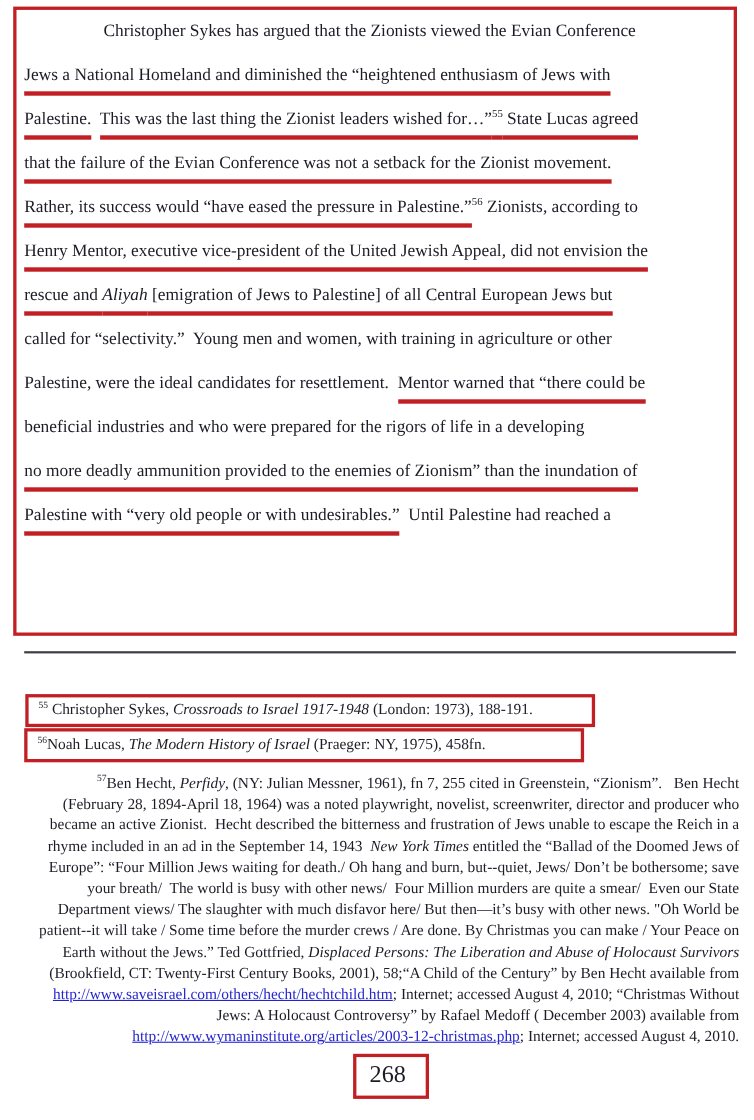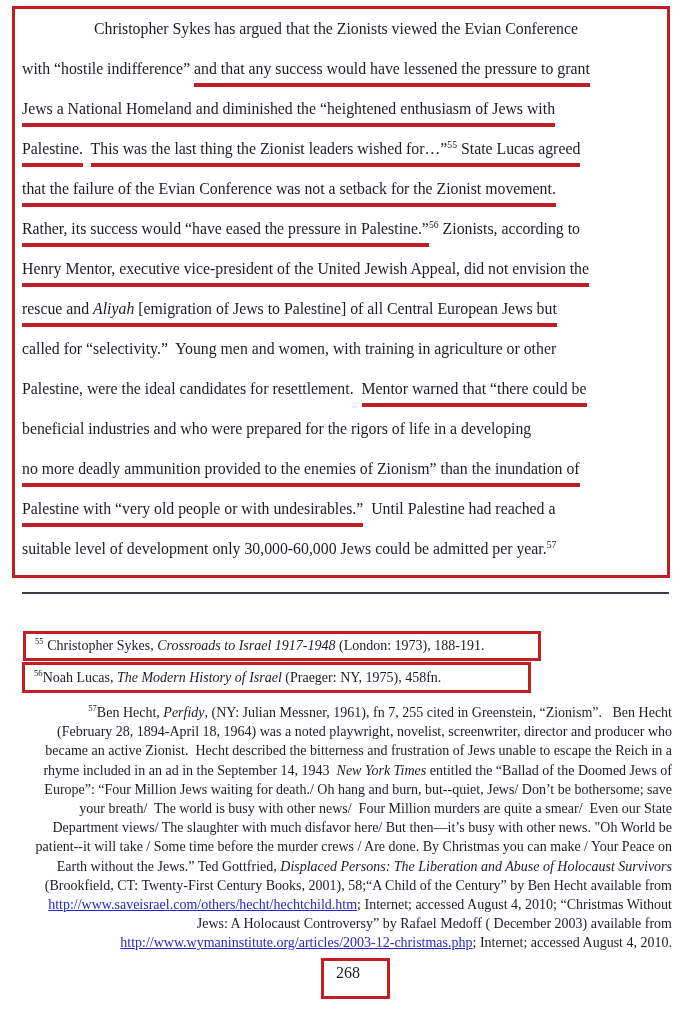--- a/index.html
+++ b/index.html
@@ -39,42 +39,40 @@
   .fn57{
     position:absolute;left:22px;top:703px;width:650px;
     font-size:14px;line-height:19.2px;text-align:right;
     white-space:pre-wrap;text-indent:10px;
   }
   .link{color:#2525cd;text-decoration:underline;cursor:pointer;}
   
   .page-box{
     position:absolute;left:321px;top:958px;width:69px;height:41px;
     box-sizing:border-box;border:3px solid #c11f24;
-    font-size:16px;padding:3px 0 0 12px;
+    font-size:22px;padding:3px 0 0 12px;
   }
 </style>
 </head>
 <body>
 
 <div class="main-box">
   <div id="main-lines">
       <div class="line indent"><span>Christopher Sykes has argued that the Zionists viewed the Evian Conference</span></div>
-      <div class="line"><span>with “hostile indifference” </span><span class="u">and that any success would have lessened the pressure to grant</span></div>
       <div class="line"><span class="u">Jews a National Homeland and diminished the “heightened enthusiasm of Jews with</span></div>
       <div class="line"><span class="u">Palestine.</span><span>  </span><span class="u">This was the last thing the Zionist leaders wished for…”</span><span class="u"><span class="sup">55</span></span><span class="u"> State Lucas agreed</span></div>
       <div class="line"><span class="u">that the failure of the Evian Conference was not a setback for the Zionist movement.</span></div>
       <div class="line"><span class="u">Rather, its success would “have eased the pressure in Palestine.”</span><span><span class="sup">56</span></span><span> Zionists, according to</span></div>
       <div class="line"><span class="u">Henry Mentor, executive vice-president of the United Jewish Appeal, did not envision the</span></div>
       <div class="line"><span class="u">rescue and </span><span class="u"><span class="i">Aliyah</span></span><span class="u"> [emigration of Jews to Palestine] of all Central European Jews but</span></div>
       <div class="line"><span>called for “selectivity.”  Young men and women, with training in agriculture or other</span></div>
       <div class="line"><span>Palestine, were the ideal candidates for resettlement.  </span><span class="u">Mentor warned that “there could be</span></div>
       <div class="line"><span>beneficial industries and who were prepared for the rigors of life in a developing</span></div>
       <div class="line"><span class="u">no more deadly ammunition provided to the enemies of Zionism” than the inundation of</span></div>
       <div class="line"><span class="u">Palestine with “very old people or with undesirables.”</span><span>  Until Palestine had reached a</span></div>
-      <div class="line"><span>suitable level of development only 30,000-60,000 Jews could be admitted per year.</span><span><span class="sup">57</span></span></div>
     </div>
 </div>
 
 <div class="fn-sep"></div>
 
 <div class="fn-box fn55">
   <span id="fn55"><span><span class="sup">55</span></span><span> Christopher Sykes, </span><span><span class="i">Crossroads to Israel 1917-1948</span></span><span> (London: 1973), 188-191.</span></span>
 </div>
 
 <div class="fn-box fn56">

